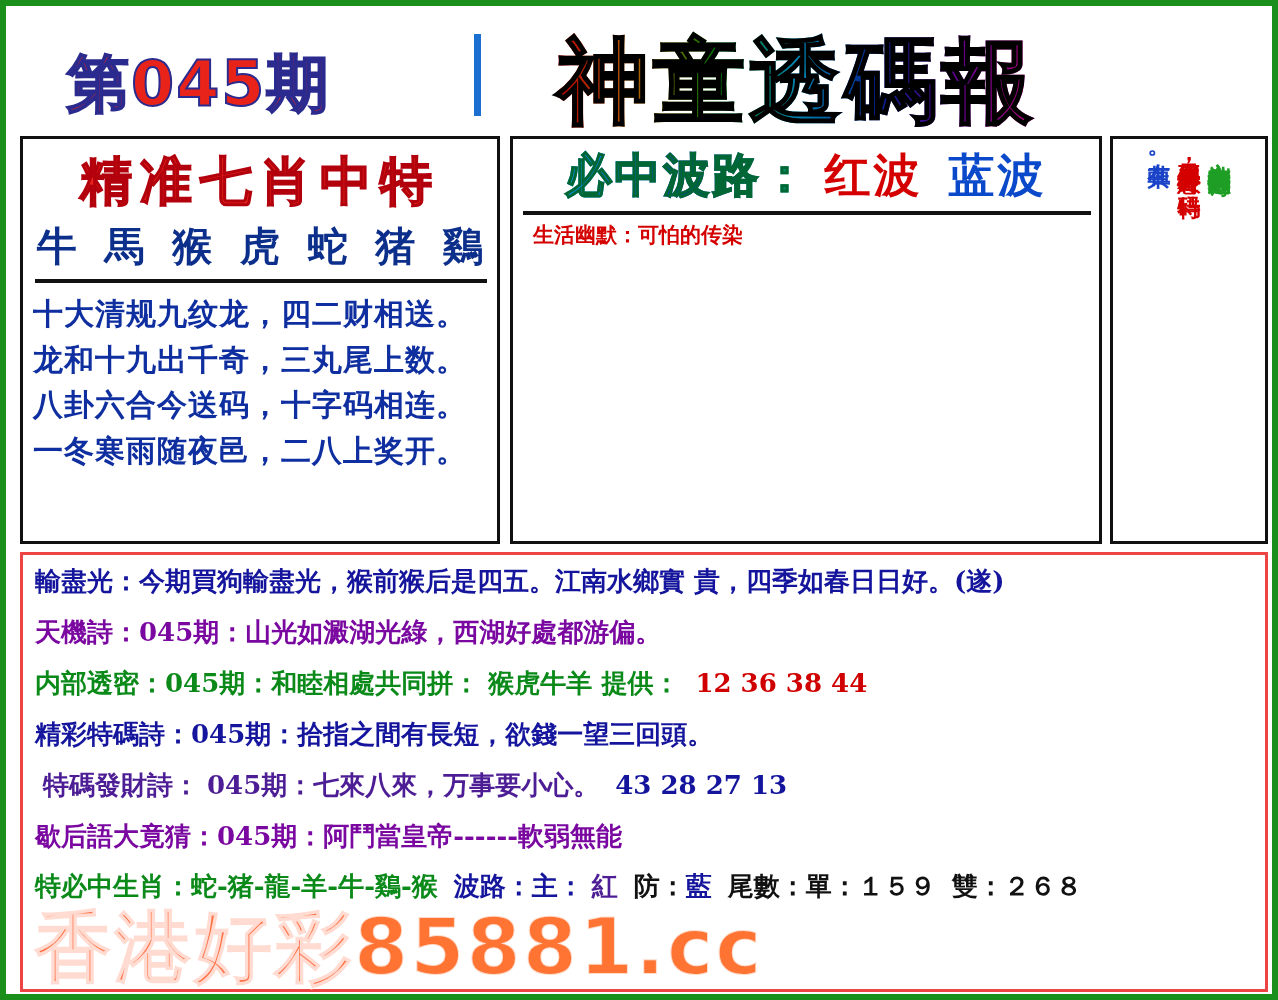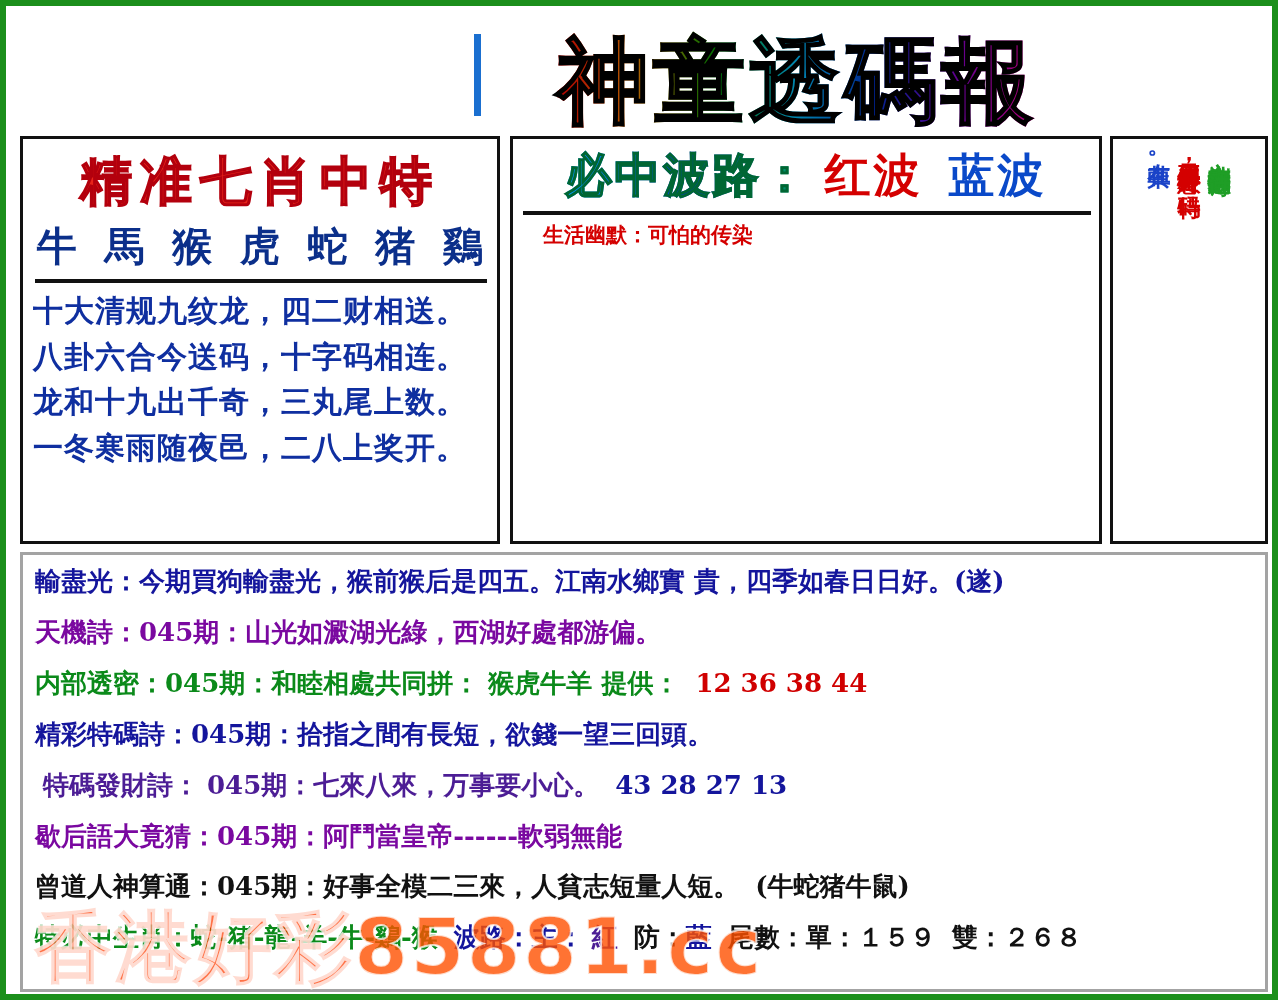--- a/index.html
+++ b/index.html
@@ -69,39 +69,39 @@
   }
   .zodiac-row span{color:#0b2f8a;}
   .zodiac-sep{
     position:absolute;left:12px;top:140px;width:452px;height:4px;background:#111;
   }
   .poem{
     position:absolute;left:10px;top:152px;width:460px;
     font-size:30px;line-height:1.52;color:#0f2fa0;font-weight:bold;
     letter-spacing:1px;
   }
-  .poem div{white-space:nowrap;font-family:Liberation Mono, monospace;}
+  .poem div{white-space:nowrap;}
 
   .wave-title{
     position:absolute;left:0;top:6px;width:100%;text-align:center;
     font-size:46px;font-weight:bold;letter-spacing:3px;
     white-space:nowrap;
   }
   .wave-title .w1{
     background:linear-gradient(90deg,#00a0ff,#0033cc,#00aa55);
     -webkit-background-clip:text;background-clip:text;color:transparent;
     -webkit-text-stroke:1.5px #063;
   }
   .wave-title .w2{color:#d40000;margin-left:14px;}
   .wave-title .w3{color:#0a49c9;margin-left:26px;}
   .wave-sep{
     position:absolute;left:10px;top:72px;width:568px;height:4px;background:#111;
   }
   .joke-title{
-    position:absolute;left:30px;top:82px;font-size:21px;color:#d40000;font-weight:bold;
+    position:absolute;left:20px;top:82px;font-size:21px;color:#d40000;font-weight:bold;
   }
   .joke-body{
     position:absolute;left:12px;top:112px;width:570px;
     font-size:21px;line-height:1.52;color:#e60000;font-weight:bold;
     text-align:justify;
   }
 
   .right-col{
     position:absolute;left:0;top:6px;width:100%;height:396px;
     display:flex;flex-direction:row-reverse;justify-content:center;gap:3px;
@@ -111,21 +111,21 @@
     writing-mode:vertical-rl;text-orientation:upright;
     font-size:23px;line-height:1.18;letter-spacing:1px;
   }
   .vt-1{color:#1f9e26;}
   .vt-2{color:#d40000;}
   .vt-3{color:#1a43c8;}
 
   
   .bottom{
     position:absolute;left:14px;top:546px;width:1248px;height:440px;
-    box-sizing:border-box;border:3px solid #a3a3a3;background:#ffffff;
+    box-sizing:border-box;border:3px solid #ef4444;background:#ffffff;
     padding:8px 12px 0 12px;
   }
   .brow{
     font-size:26px;line-height:1.42;font-weight:bold;
     white-space:nowrap;margin-bottom:14px;
     font-family:"DejaVu Serif","Liberation Serif",serif;
   }
   .c-blue{color:#14159c;}
   .c-red{color:#4c1d95;margin-left:8px;}
   .c-green{color:#0b8a1a;}
@@ -149,42 +149,43 @@
     font-family:"DejaVu Sans","Liberation Sans",sans-serif;
   }
   .wm-text .cc{color:rgba(255,80,0,.8);}
 </style>
 </head>
 <body>
 
 <div class="page">
 
   <div class="header">
+    <div class="issue">第045期</div>
     <div class="divider-bar"></div>
     <div class="title">神童透碼報</div>
   </div>
 
   <div class="panels">
 
     <div class="panel panel-left">
       <div class="zodiac-title">精准七肖中特</div>
       <div class="zodiac-row">
         <span>牛</span>
         <span>馬</span>
         <span>猴</span>
         <span>虎</span>
         <span>蛇</span>
         <span>猪</span>
         <span>鷄</span>
       </div>
       <div class="zodiac-sep"></div>
       <div class="poem">
         <div>十大清规九纹龙，四二财相送。</div>
+        <div>龙和十九出千奇，三丸尾上数。</div>
         <div>八卦六合今送码，十字码相连。</div>
-        <div>龙和十九出千奇，三丸尾上数。</div>
         <div>一冬寒雨随夜邑，二八上奖开。</div>
       </div>
     </div>
 
     <div class="panel panel-mid">
       <div class="wave-title">
         <span class="w1">必中波路：</span><span class="w2">红波</span><span class="w3">蓝波</span>
       </div>
       <div class="wave-sep"></div>
       <div class="joke-title">生活幽默：可怕的传染</div>
@@ -218,23 +219,20 @@
     </div>
 
     <div class="brow">
       <span class="c-red">特碼發財詩：</span><span class="c-red">045期：七來八來，万事要小心。</span><span class="sp"></span><span class="num-blue">43 28 27 13</span>
     </div>
 
     <div class="brow">
       <span class="c-purple">歇后語大竟猜：</span><span class="c-purple">045期：阿鬥當皇帝------軟弱無能</span>
     </div>
 
-    <div class="brow">
-      <span class="c-dark">曾道人神算通：</span><span class="c-dark">045期：好事全模二三來，人貧志短量人短。</span><span class="sp"></span><span class="c-dark">(牛蛇猪牛鼠)</span>
-    </div>
 
     <div class="brow">
       <span class="c-green">特必中生肖：</span><span class="c-green">蛇-猪-龍-羊-牛-鷄-猴</span><span class="sp"></span><span class="c-blue">波路：主：</span><span class="c-red">紅</span><span class="sp"></span><span class="c-dark">防：</span><span class="c-blue">藍</span><span class="sp"></span><span class="c-dark">尾數：</span><span class="c-dark">單：１５９</span><span class="sp"></span><span class="c-dark">雙：２６８</span>
     </div>
   </div>
 
   <div class="wm">
     <div class="wm-text"><span>香港好彩</span><span class="cc">85881.cc</span></div>
   </div>
 

